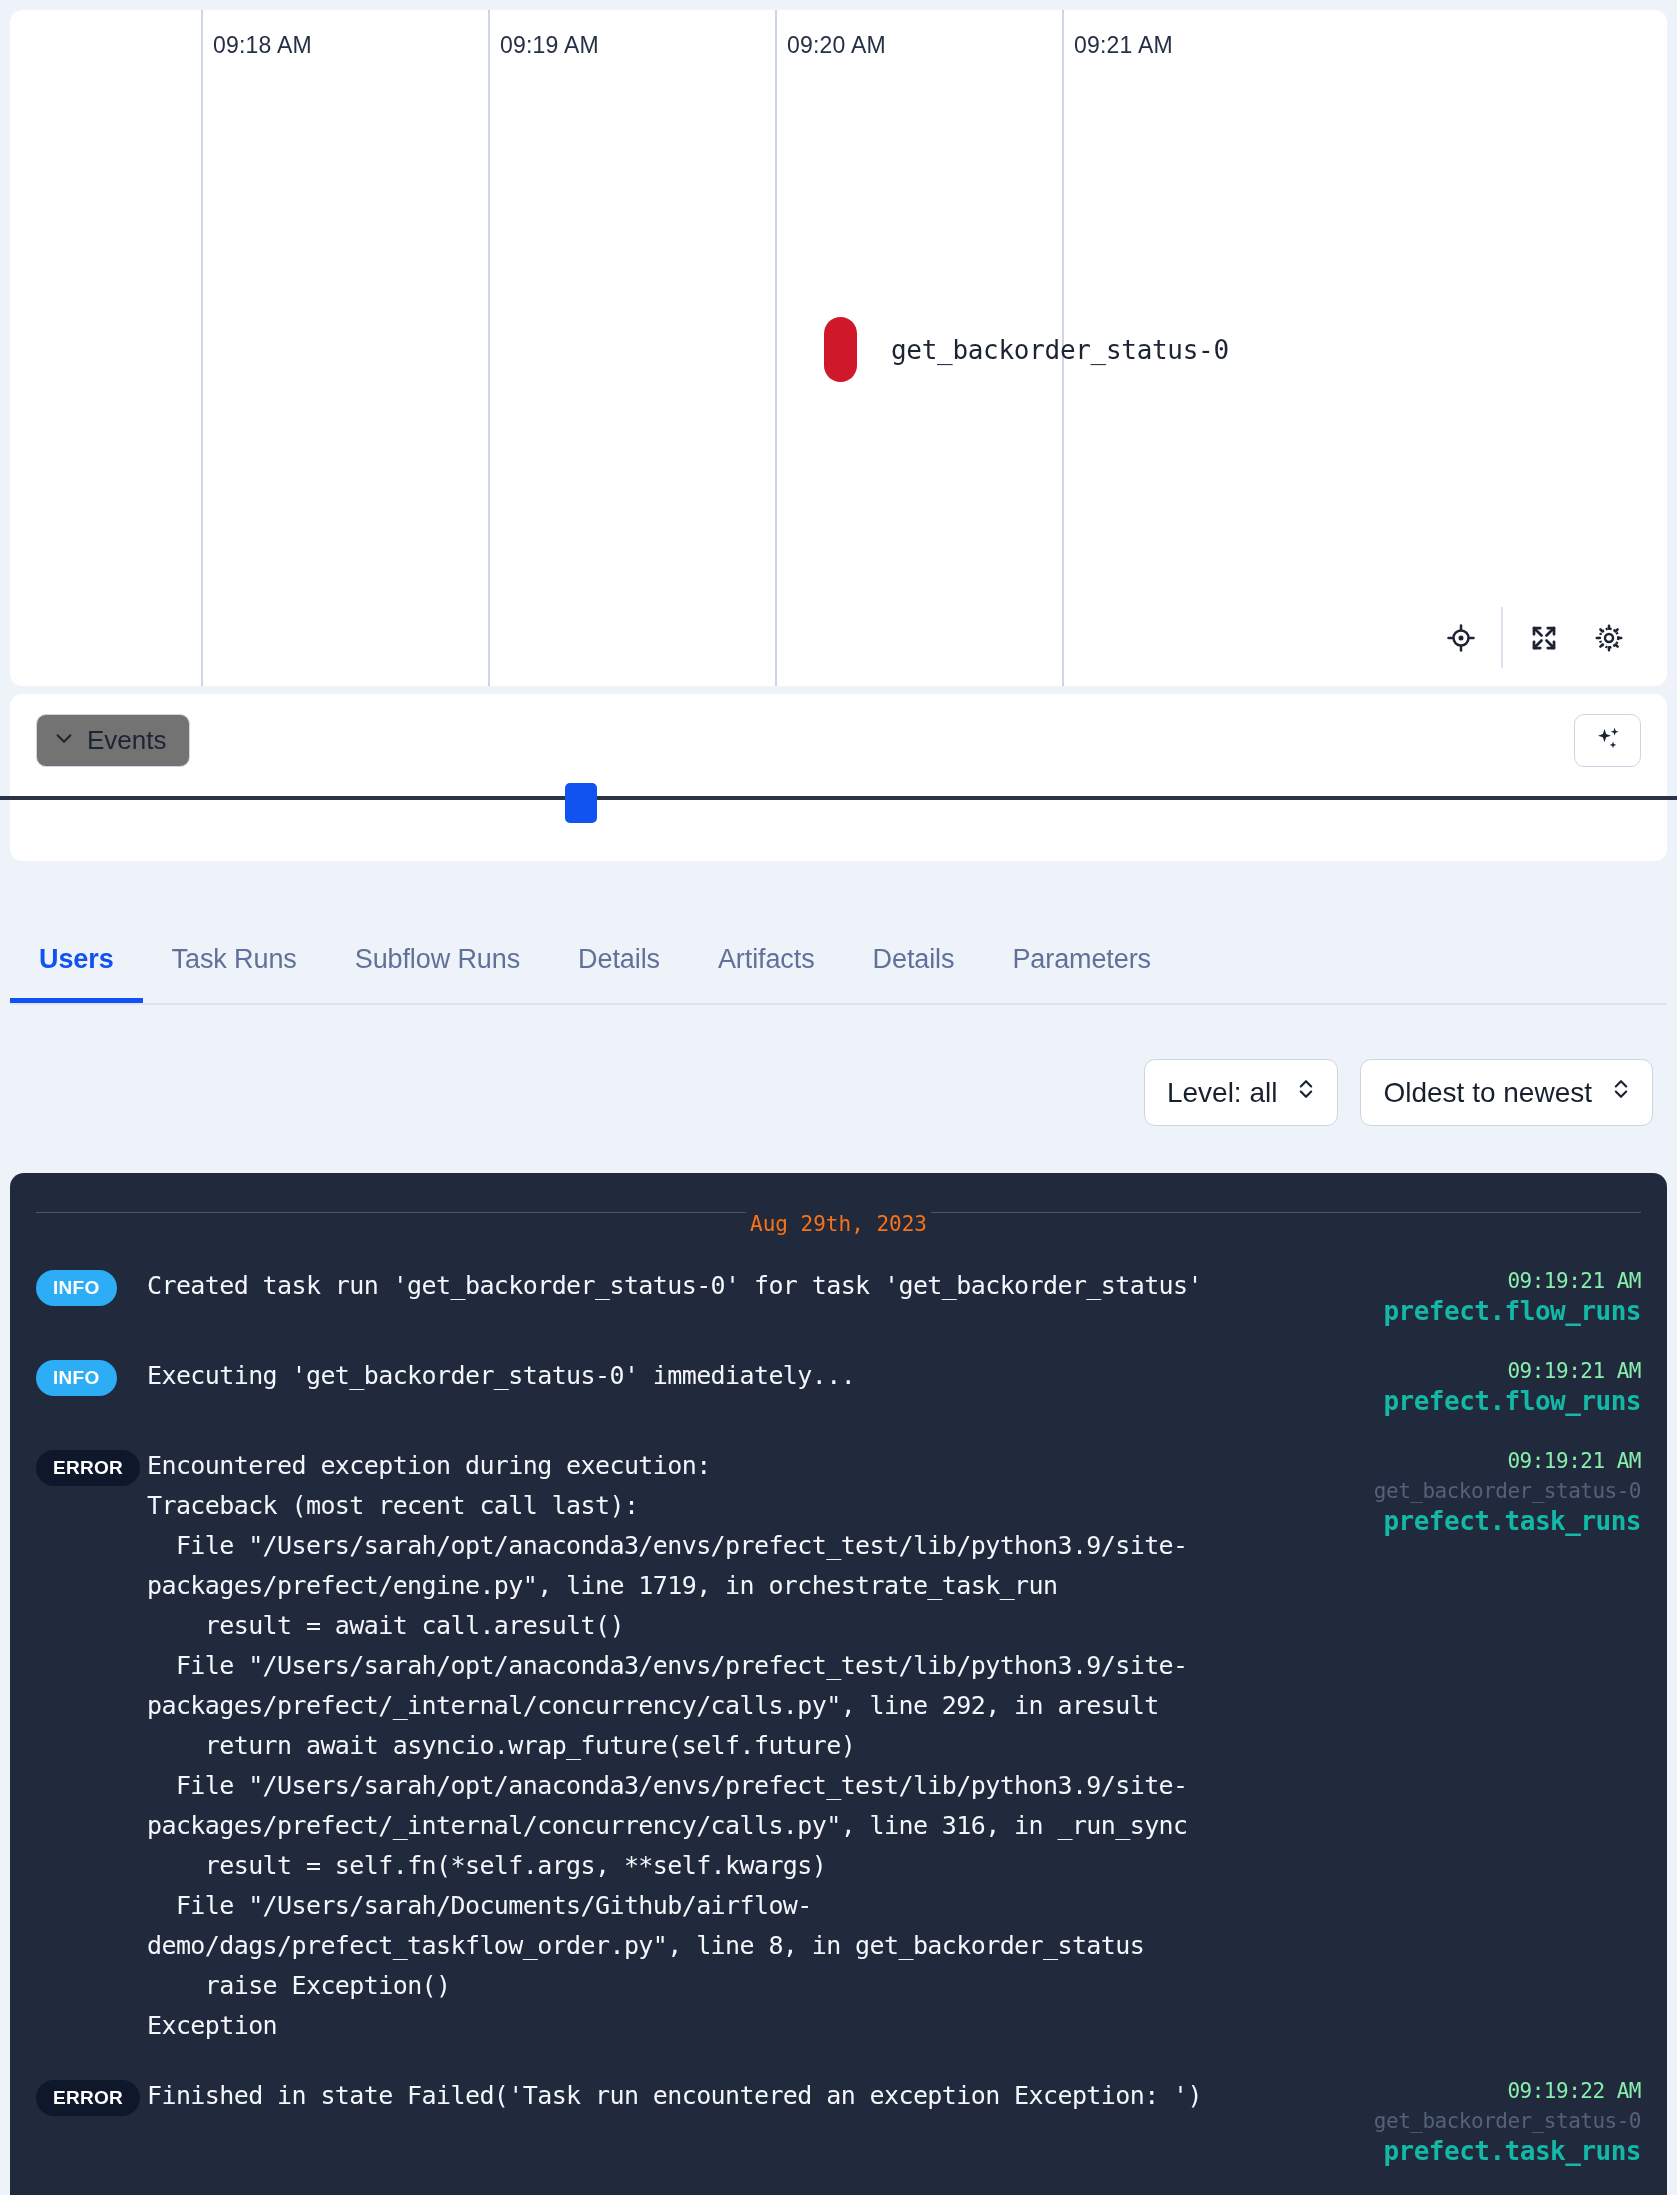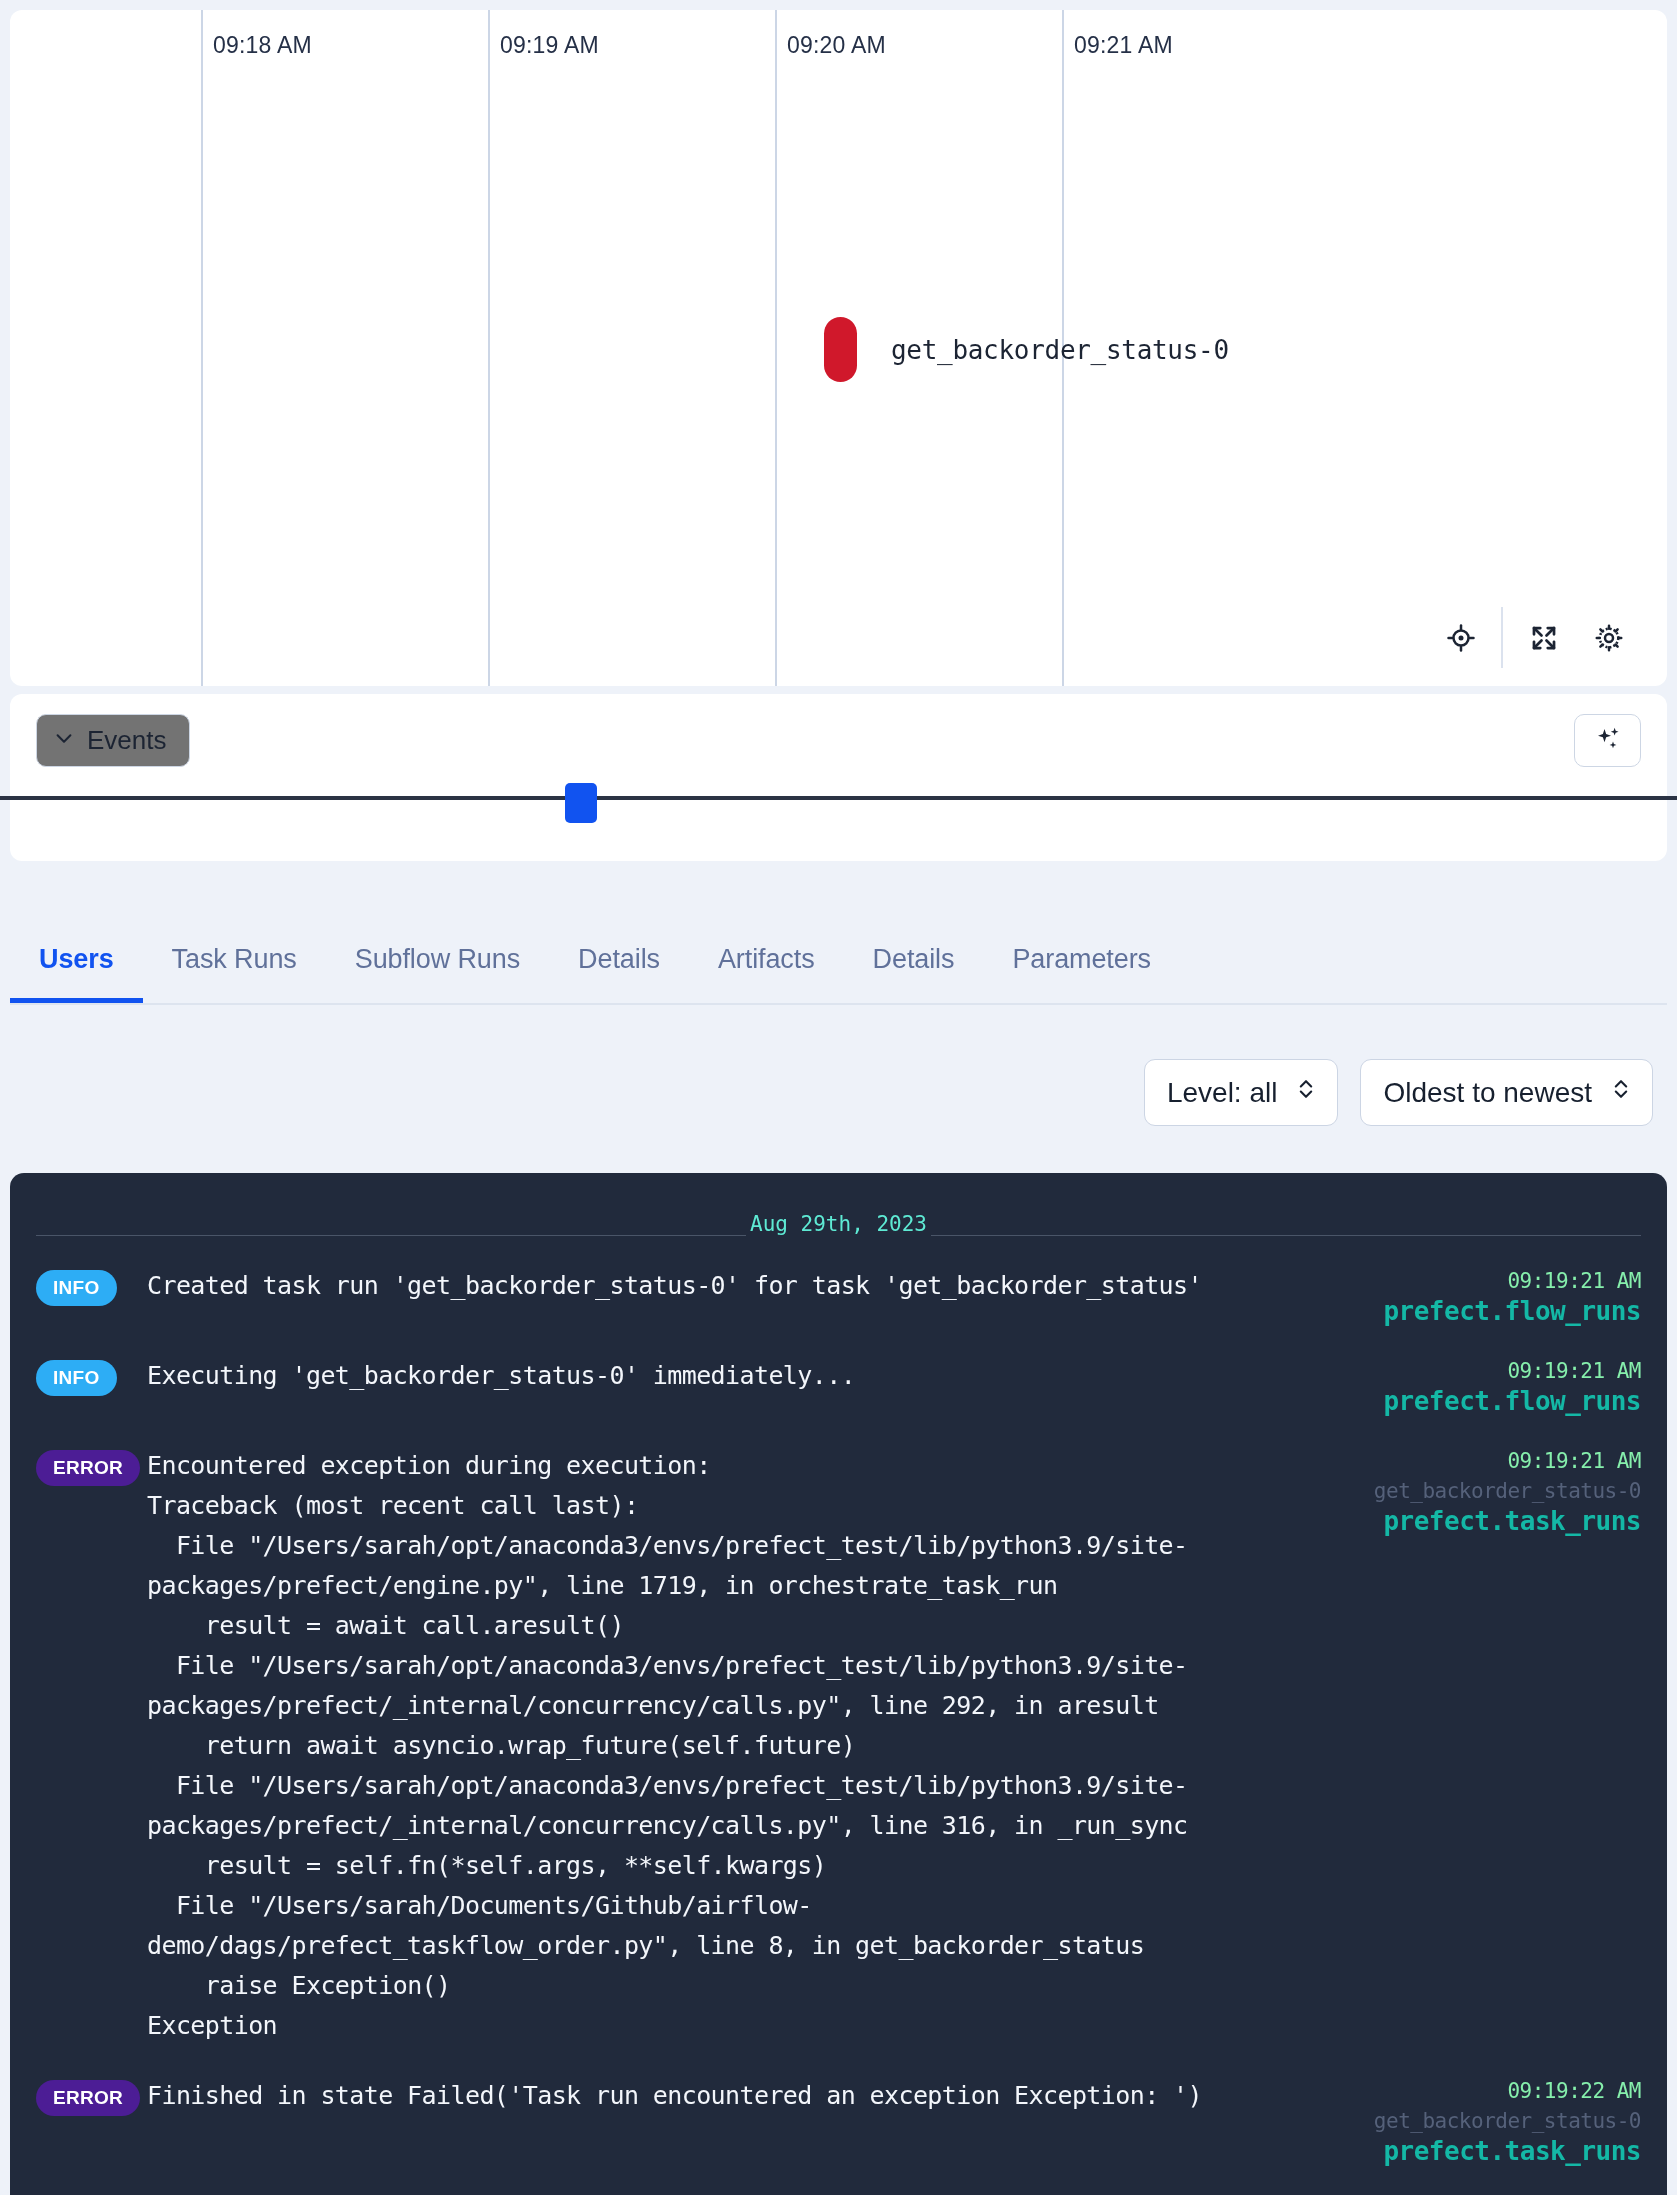--- a/index.html
+++ b/index.html
@@ -159,44 +159,44 @@
   .logs-panel {
     position: absolute;
     left: 10px; top: 1173px;
     width: 1657px; height: 1023px;
     background: #212a3c;
     border-radius: 14px 14px 0 0;
     padding: 0 26px;
     overflow: hidden;
   }
   .log-date {
-    display: flex; align-items: flex-end; gap: 4px;
+    display: flex; align-items: flex-start; gap: 4px;
     margin-top: 39px;
-    color: #5eead4;
+    color: #f97316;
     font-size: 21px;
     font-family: "DejaVu Sans Mono", monospace;
   }
   .log-date .rule { flex: 1; height: 1px; background: #4a5568; }
 
   .log-entry {
     display: flex;
     padding: 0;
     margin-top: 30px;
   }
   .badge-col { width: 111px; flex: 0 0 111px; padding-top: 4px; }
   .badge {
     display: inline-flex; align-items: center; justify-content: center;
     height: 36px; padding: 0 17px;
     border-radius: 18px;
     font-size: 19px; font-weight: bold;
     color: #ffffff;
     letter-spacing: 0.3px;
   }
   .badge.info  { background: #2dadf5; }
-  .badge.error { background: #4c1d95; }
+  .badge.error { background: #0f172a; }
 
   .msg-col {
     flex: 1 1 auto;
     min-width: 0;
     padding-right: 24px;
     color: #f3f6fb;
     font-size: 25px;
     line-height: 40px;
     font-family: "DejaVu Sans Mono", monospace;
     white-space: pre-wrap;

